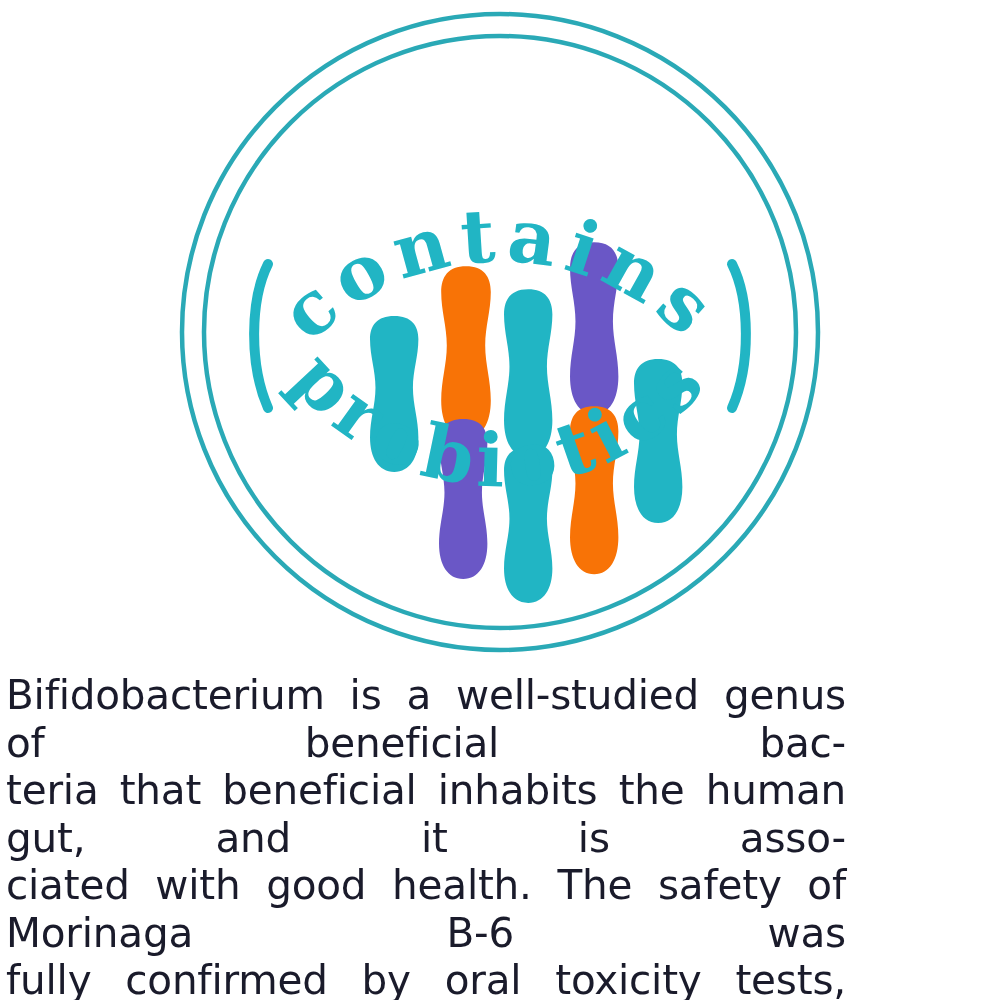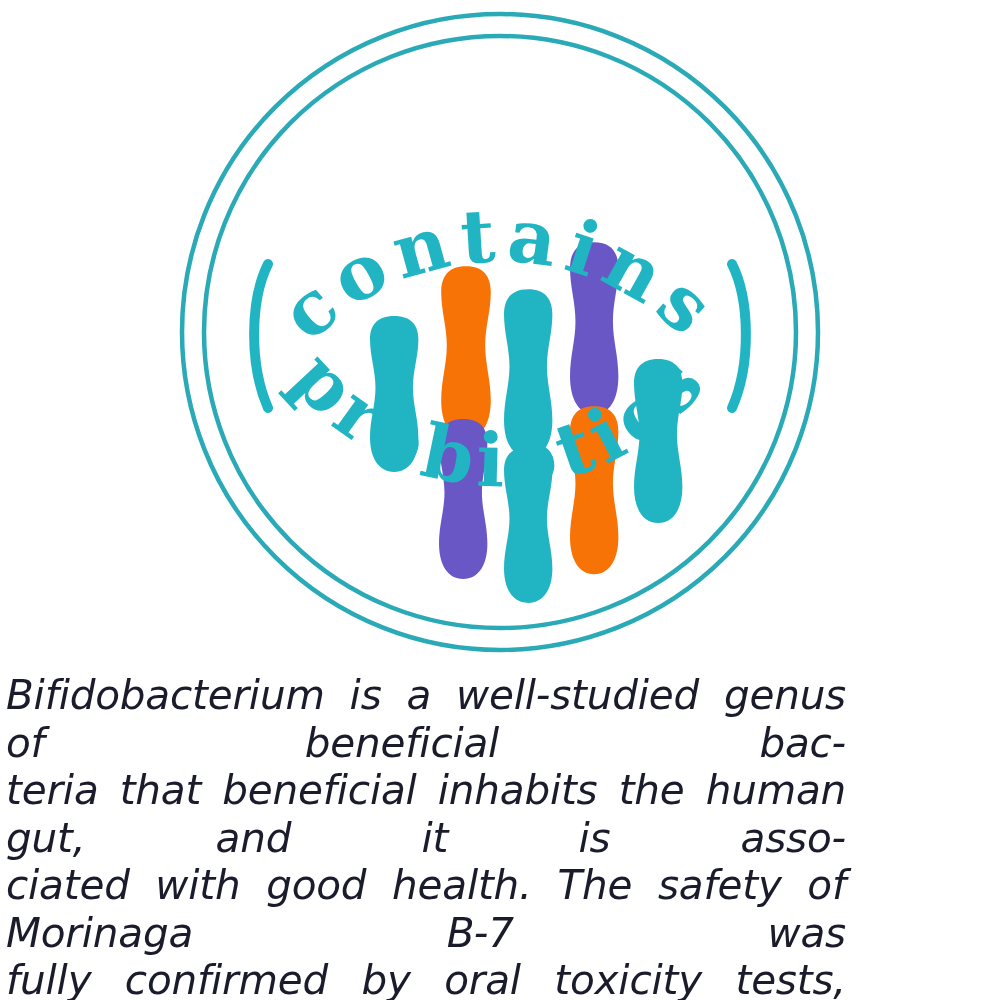--- a/index.html
+++ b/index.html
@@ -38,21 +38,20 @@
 
   
   #description-block {
     position: absolute;
     left: 0;
     top: 672px;
     width: 852px;
     height: 328px;
     box-sizing: border-box;
     padding: 0 6px;
-    font-style: italic;
   }
   .desc-line {
     display: block;
     color: #1a1b2b;
     font-family: "DejaVu Sans", "Liberation Sans", sans-serif;
     font-size: 40.5px;
     line-height: 47.5px;
     letter-spacing: -0.2px;
     white-space: nowrap;
     text-align: center;
@@ -123,18 +122,18 @@
         <textPath href="#arc-bottom" startOffset="50%" text-anchor="middle">
           <tspan id="tp-bottom">probiotics</tspan>
         </textPath>
       </text>
     </svg>
   </div>
 
   <div id="description-block">
     <span class="desc-line justified">Bifidobacterium is a well-studied genus of beneficial bac-</span>
     <span class="desc-line justified">teria that beneficial inhabits the human gut, and it is asso-</span>
-    <span class="desc-line justified">ciated with good health. The safety of Morinaga B-7 was</span>
+    <span class="desc-line justified">ciated with good health. The safety of Morinaga B-6 was</span>
     <span class="desc-line justified">fully confirmed by oral toxicity tests, analysis of antibiotic</span>
 
   </div>
 
 </div>
 
 </body></html>

